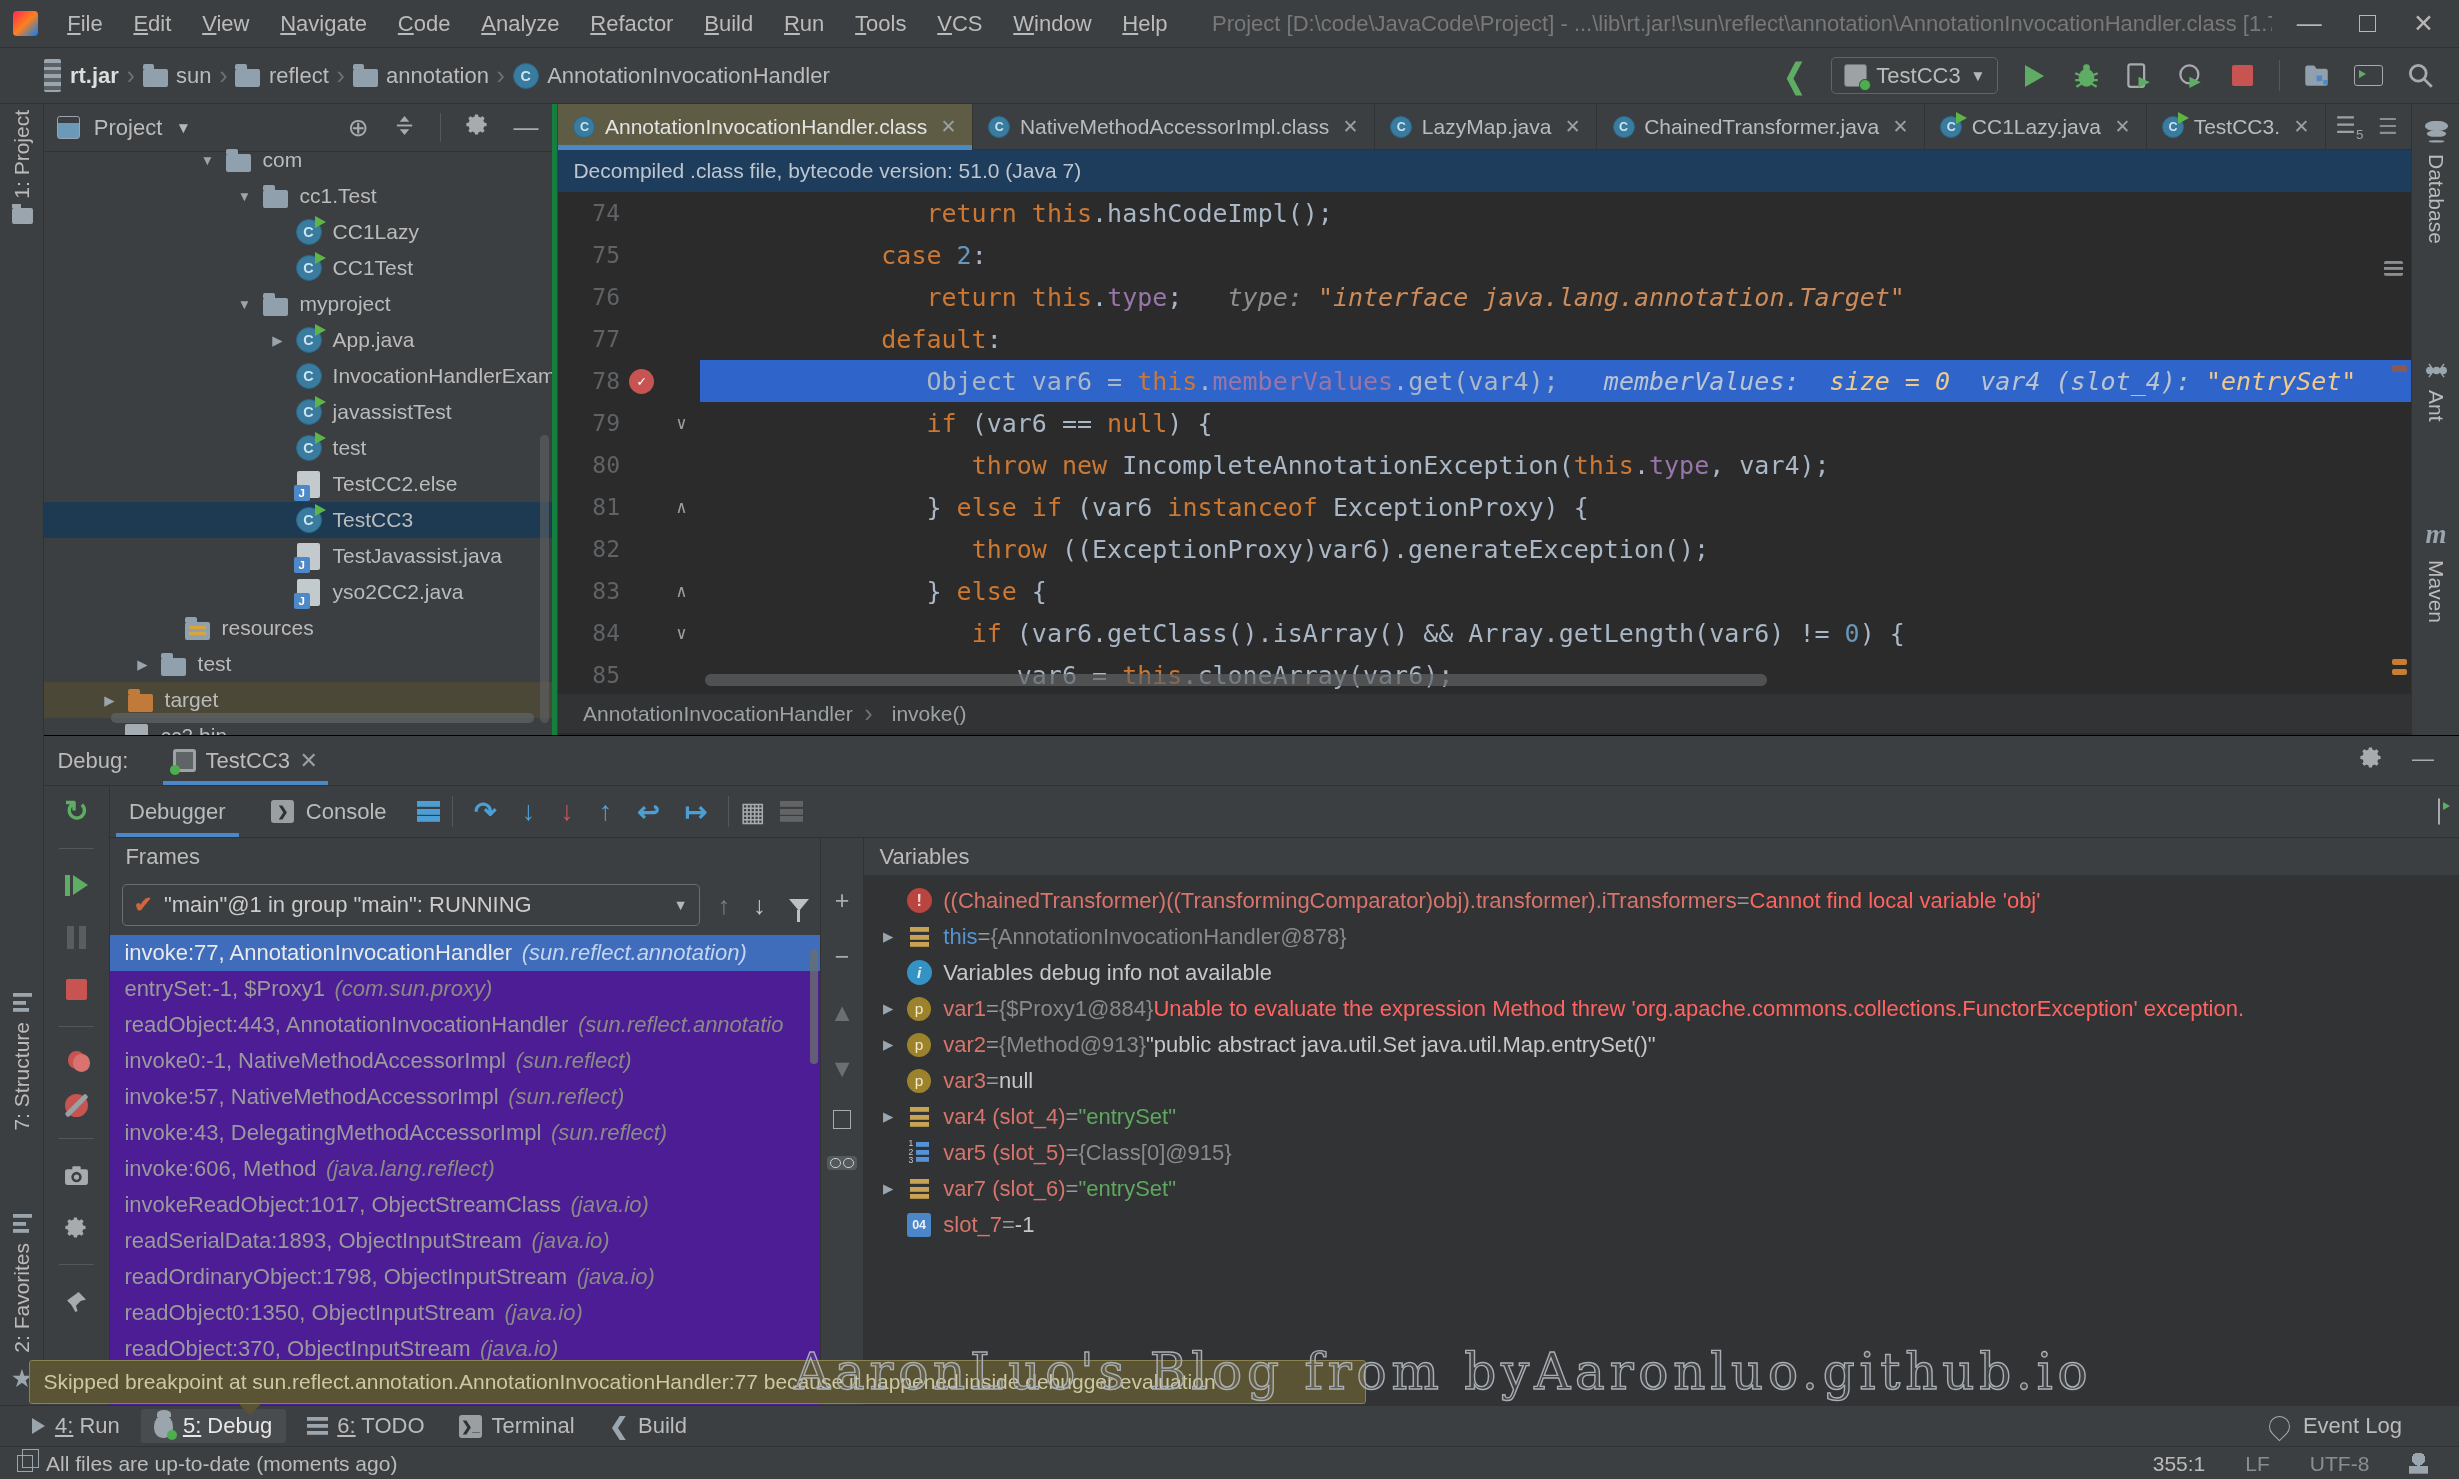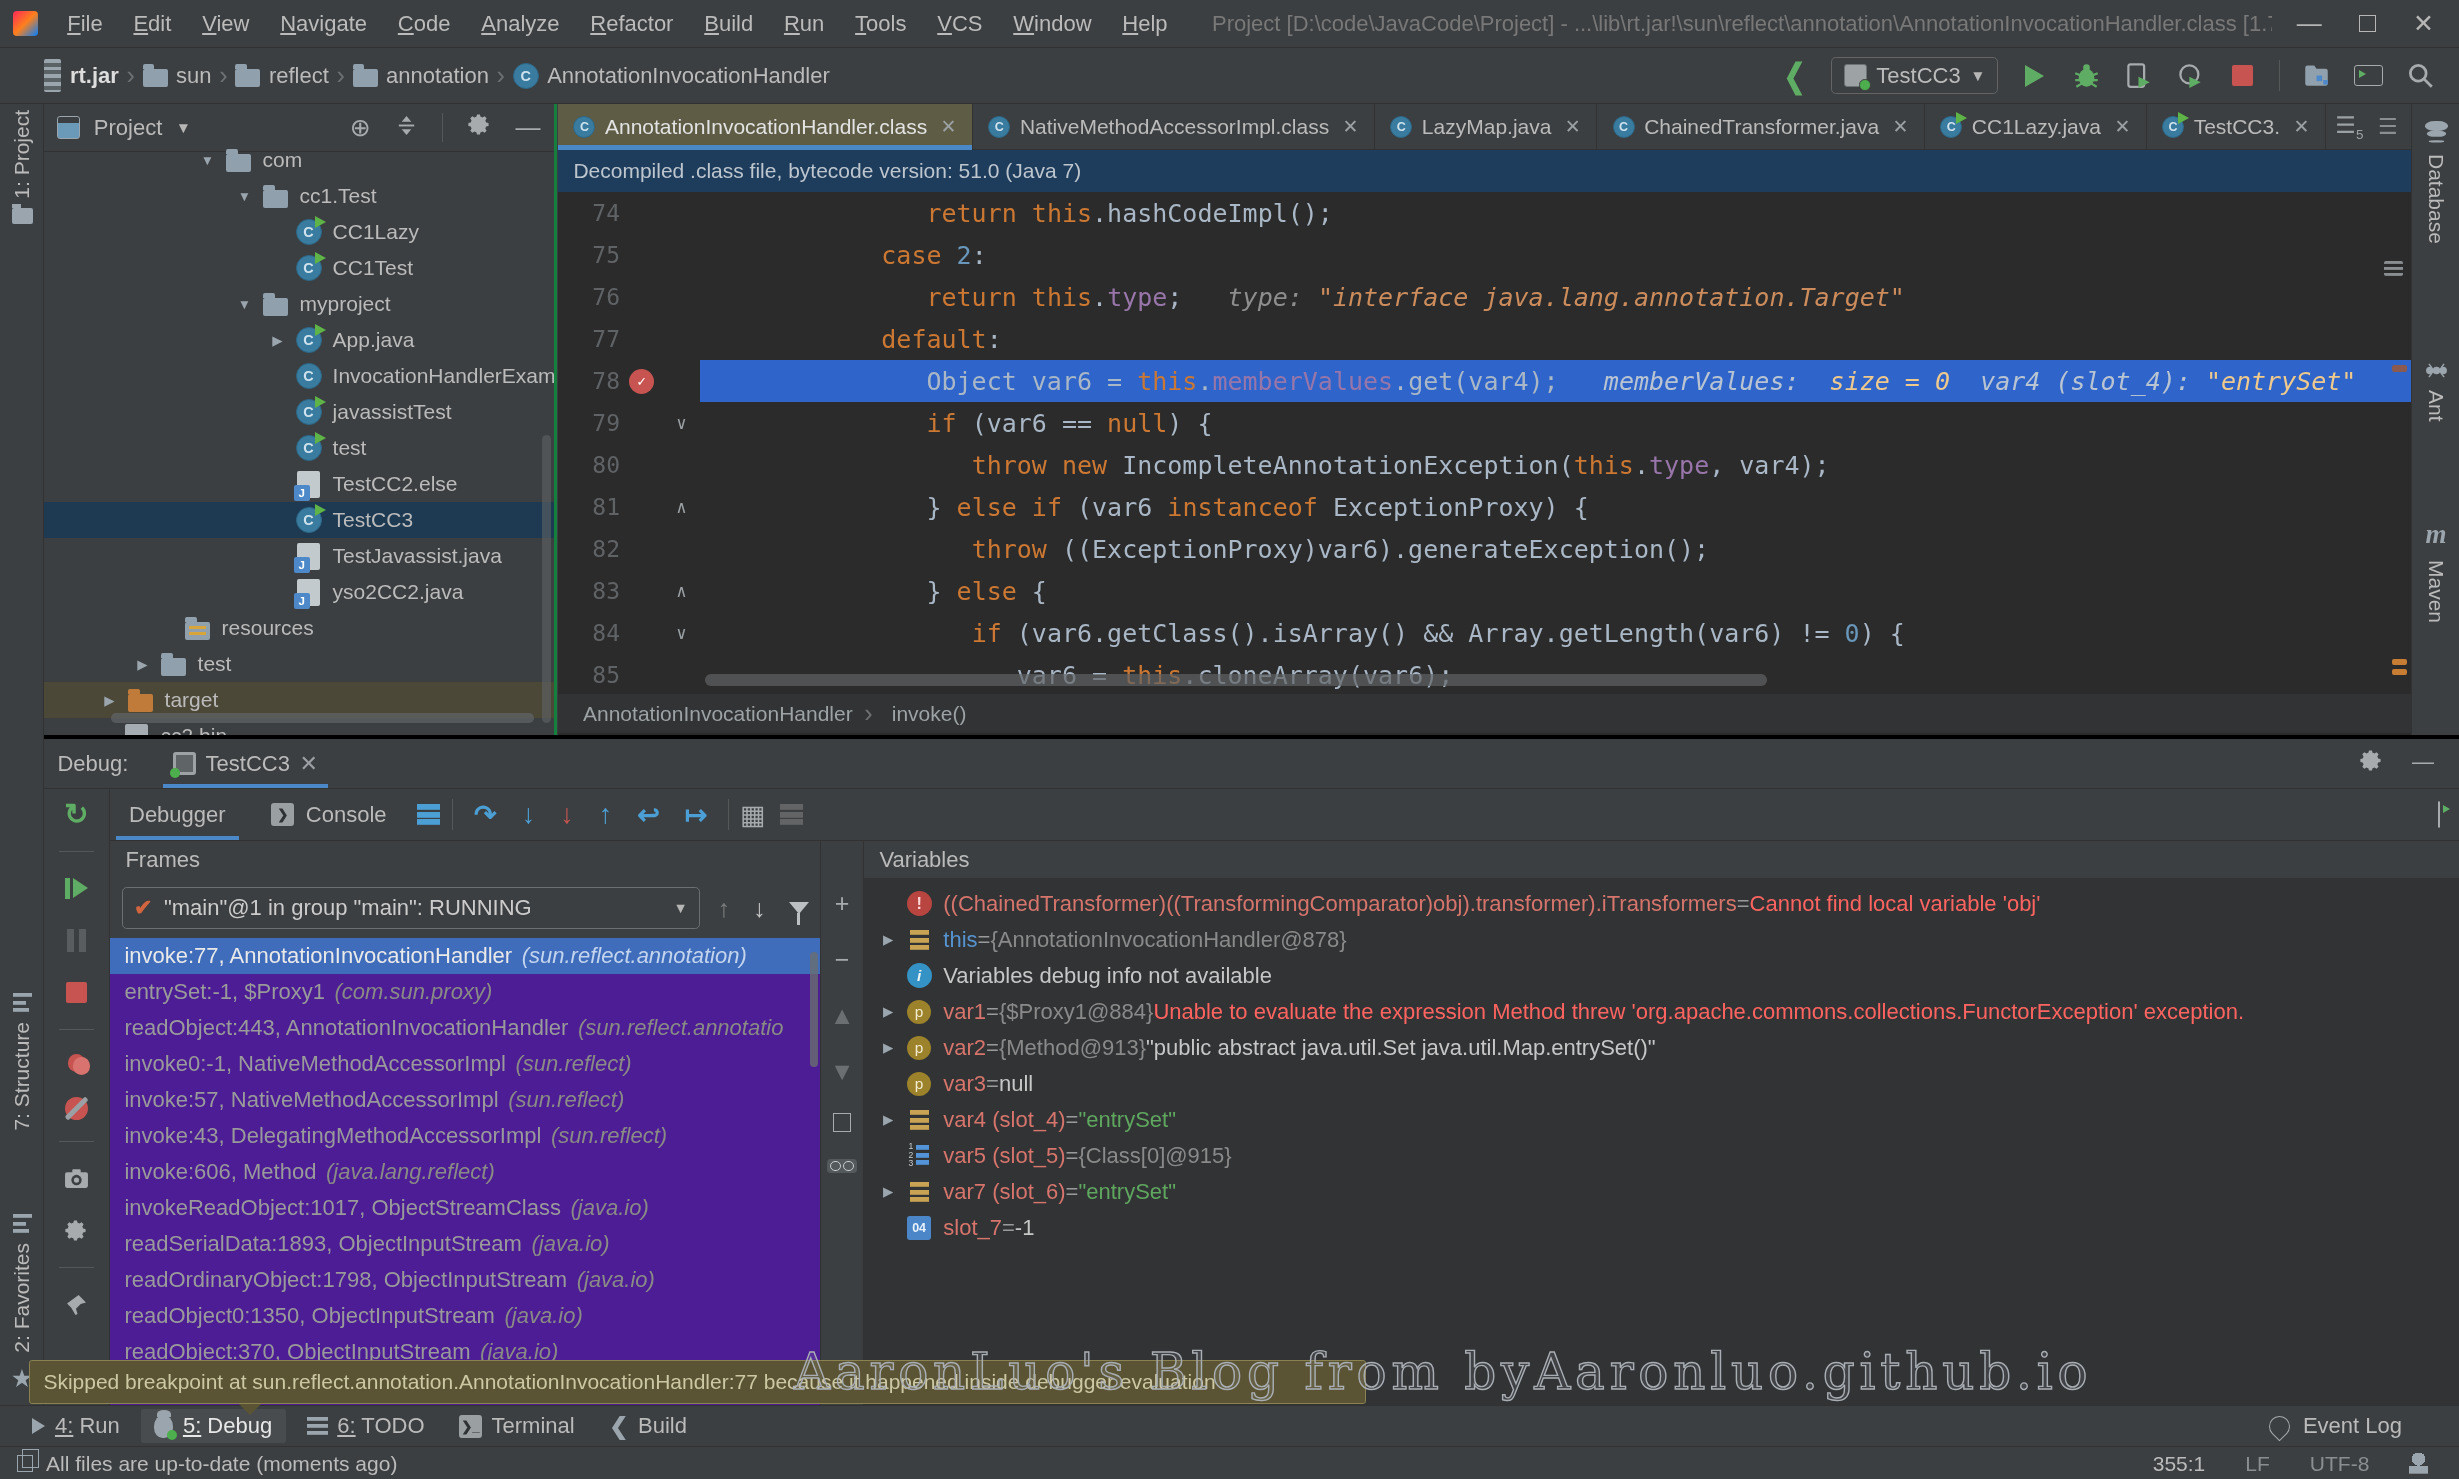--- a/index.html
+++ b/index.html
@@ -60,21 +60,21 @@
   .mini-grid { width:19px; height:19px; background:
       linear-gradient(#9aa5ad,#9aa5ad) 0 0/19px 3.8px no-repeat,
       linear-gradient(#9aa5ad,#9aa5ad) 0 7.7px/13.4px 3.8px no-repeat,
       linear-gradient(#9aa5ad,#9aa5ad) 0 15.4px/16.3px 3.8px no-repeat; }
   .star { color:#9aa5ad; font-size:25px; }
   #right-stripe { position:absolute; right:0; top:104px; width:48px; height:631px; background:#3c3f41; border-left:1px solid #323232; }
   .db-ic { width:23px; height:25px; background:#9aa5ad; border-radius:9.6px/4.8px; box-shadow:0 7.7px 0 -1.9px #9aa5ad, 0 15.4px 0 -3.8px #9aa5ad; height:9.6px; }
   .maven-m { font-family:"Liberation Serif",serif; font-style:italic; font-weight:bold; font-size:27px; color:#9aa5ad; }
 
   
-  #project-panel { position:absolute; left:44px; top:104px; width:513px; height:631px; background:#3c3f41; border-right:3px solid #15803d; overflow:hidden; }
+  #project-panel { position:absolute; left:44px; top:104px; width:513px; height:631px; background:#3c3f41; border-right:5px solid #15803d; overflow:hidden; }
   #project-header { height:48px; display:flex; align-items:center; padding:0 13.4px; border-bottom:1px solid #323232; }
   .tw-ico { width:23px; height:23px; border:1.9px solid #9aa5ad; border-radius:2.9px; background:linear-gradient(#3c3f41 0 5.8px, #6a9ab8 5.8px); margin-right:13.4px; }
   #project-header .hdr-icons { margin-left:auto; display:flex; align-items:center; gap:25px; color:#a7abad; font-size:25px; }
   #tree { margin-top:-9.6px; position:relative; }
   .trow { height:36px; display:flex; align-items:center; white-space:nowrap; font-size:21px; color:#bbbbbb; }
   .trow .arrow { width:35px; color:#9aa5ad; font-size:13.4px; text-align:center; flex:none; }
   .trow .lbl { margin-left:10.6px; }
   .trow.sel { background:#1d3a52; }
   .trow.hov { background:#4c4838; }
   .trow .icw { width:27px; display:flex; justify-content:center; flex:none; }
@@ -103,21 +103,21 @@
   .cline.exec .ctext { background:#2f65ca; }
   .bp-dot { width:25px; height:25px; border-radius:50%; background:#c75450; color:#ffffff; font-size:14.4px; display:flex; align-items:center; justify-content:center; }
   .cs-k { color:#cc7832; } .cs-f { color:#9876aa; } .cs-n { color:#6897bb; } .cs-p { color:#a9b7c6; }
   .cs-hl { color:#8e8e8e; font-style:italic; } .cs-hv { color:#cc8c5c; font-style:italic; }
   .cline.exec .cs-hl { color:#b9c4d2; } .cline.exec .cs-hv { color:#f0c98c; }
   #code-hscroll { position:absolute; left:147px; top:482px; width:1062px; height:11.5px; background:#5f6365; border-radius:5.8px; opacity:.7; }
   .edge-mark { position:absolute; right:3.8px; border-radius:1.9px; }
   #ecrumbs { height:40px; background:#313335; border-top:1px solid #2b2b2b; display:flex; align-items:center; padding-left:25px; color:#9da2a5; font-size:21px; gap:11.5px; }
 
   
-  #debug { position:absolute; left:44px; top:735px; width:2415px; height:670px; background:#3c3f41; border-top:4px solid #000000; }
+  #debug { position:absolute; left:44px; top:735px; width:2415px; height:670px; background:#3c3f41; border-top:1px solid #000000; }
   #debug-header { height:50px; display:flex; align-items:center; border-bottom:1px solid #323232; }
   #debug-header .dbg-label { margin-left:13.4px; color:#bbbbbb; }
   .dtab { position:relative; display:flex; align-items:center; gap:9.6px; margin-left:35px; height:100%; padding:0 9.6px; }
   .dtab::after { content:""; position:absolute; left:0; right:0; bottom:0; height:3.8px; background:#4a88c7; }
   .con-ico { position:relative; width:23px; height:23px; background:#9da2a5; border-radius:2.9px; }
   .con-ico::before { content:""; position:absolute; inset:2.9px; background:#5f6466; }
   .con-ico.gdot::after { content:""; position:absolute; left:-2.9px; bottom:-2.9px; width:9.6px; height:9.6px; border-radius:50%; background:#4cae4c; }
   #debug-header .hdr-icons { margin-left:auto; display:flex; gap:29px; padding-right:25px; color:#a7abad; }
   #debug-body { position:relative; height:619px; display:flex; }
   #dbg-stripe { width:66px; border-right:1px solid #323232; display:flex; flex-direction:column; align-items:center; padding-top:9.6px; gap:21px; }

